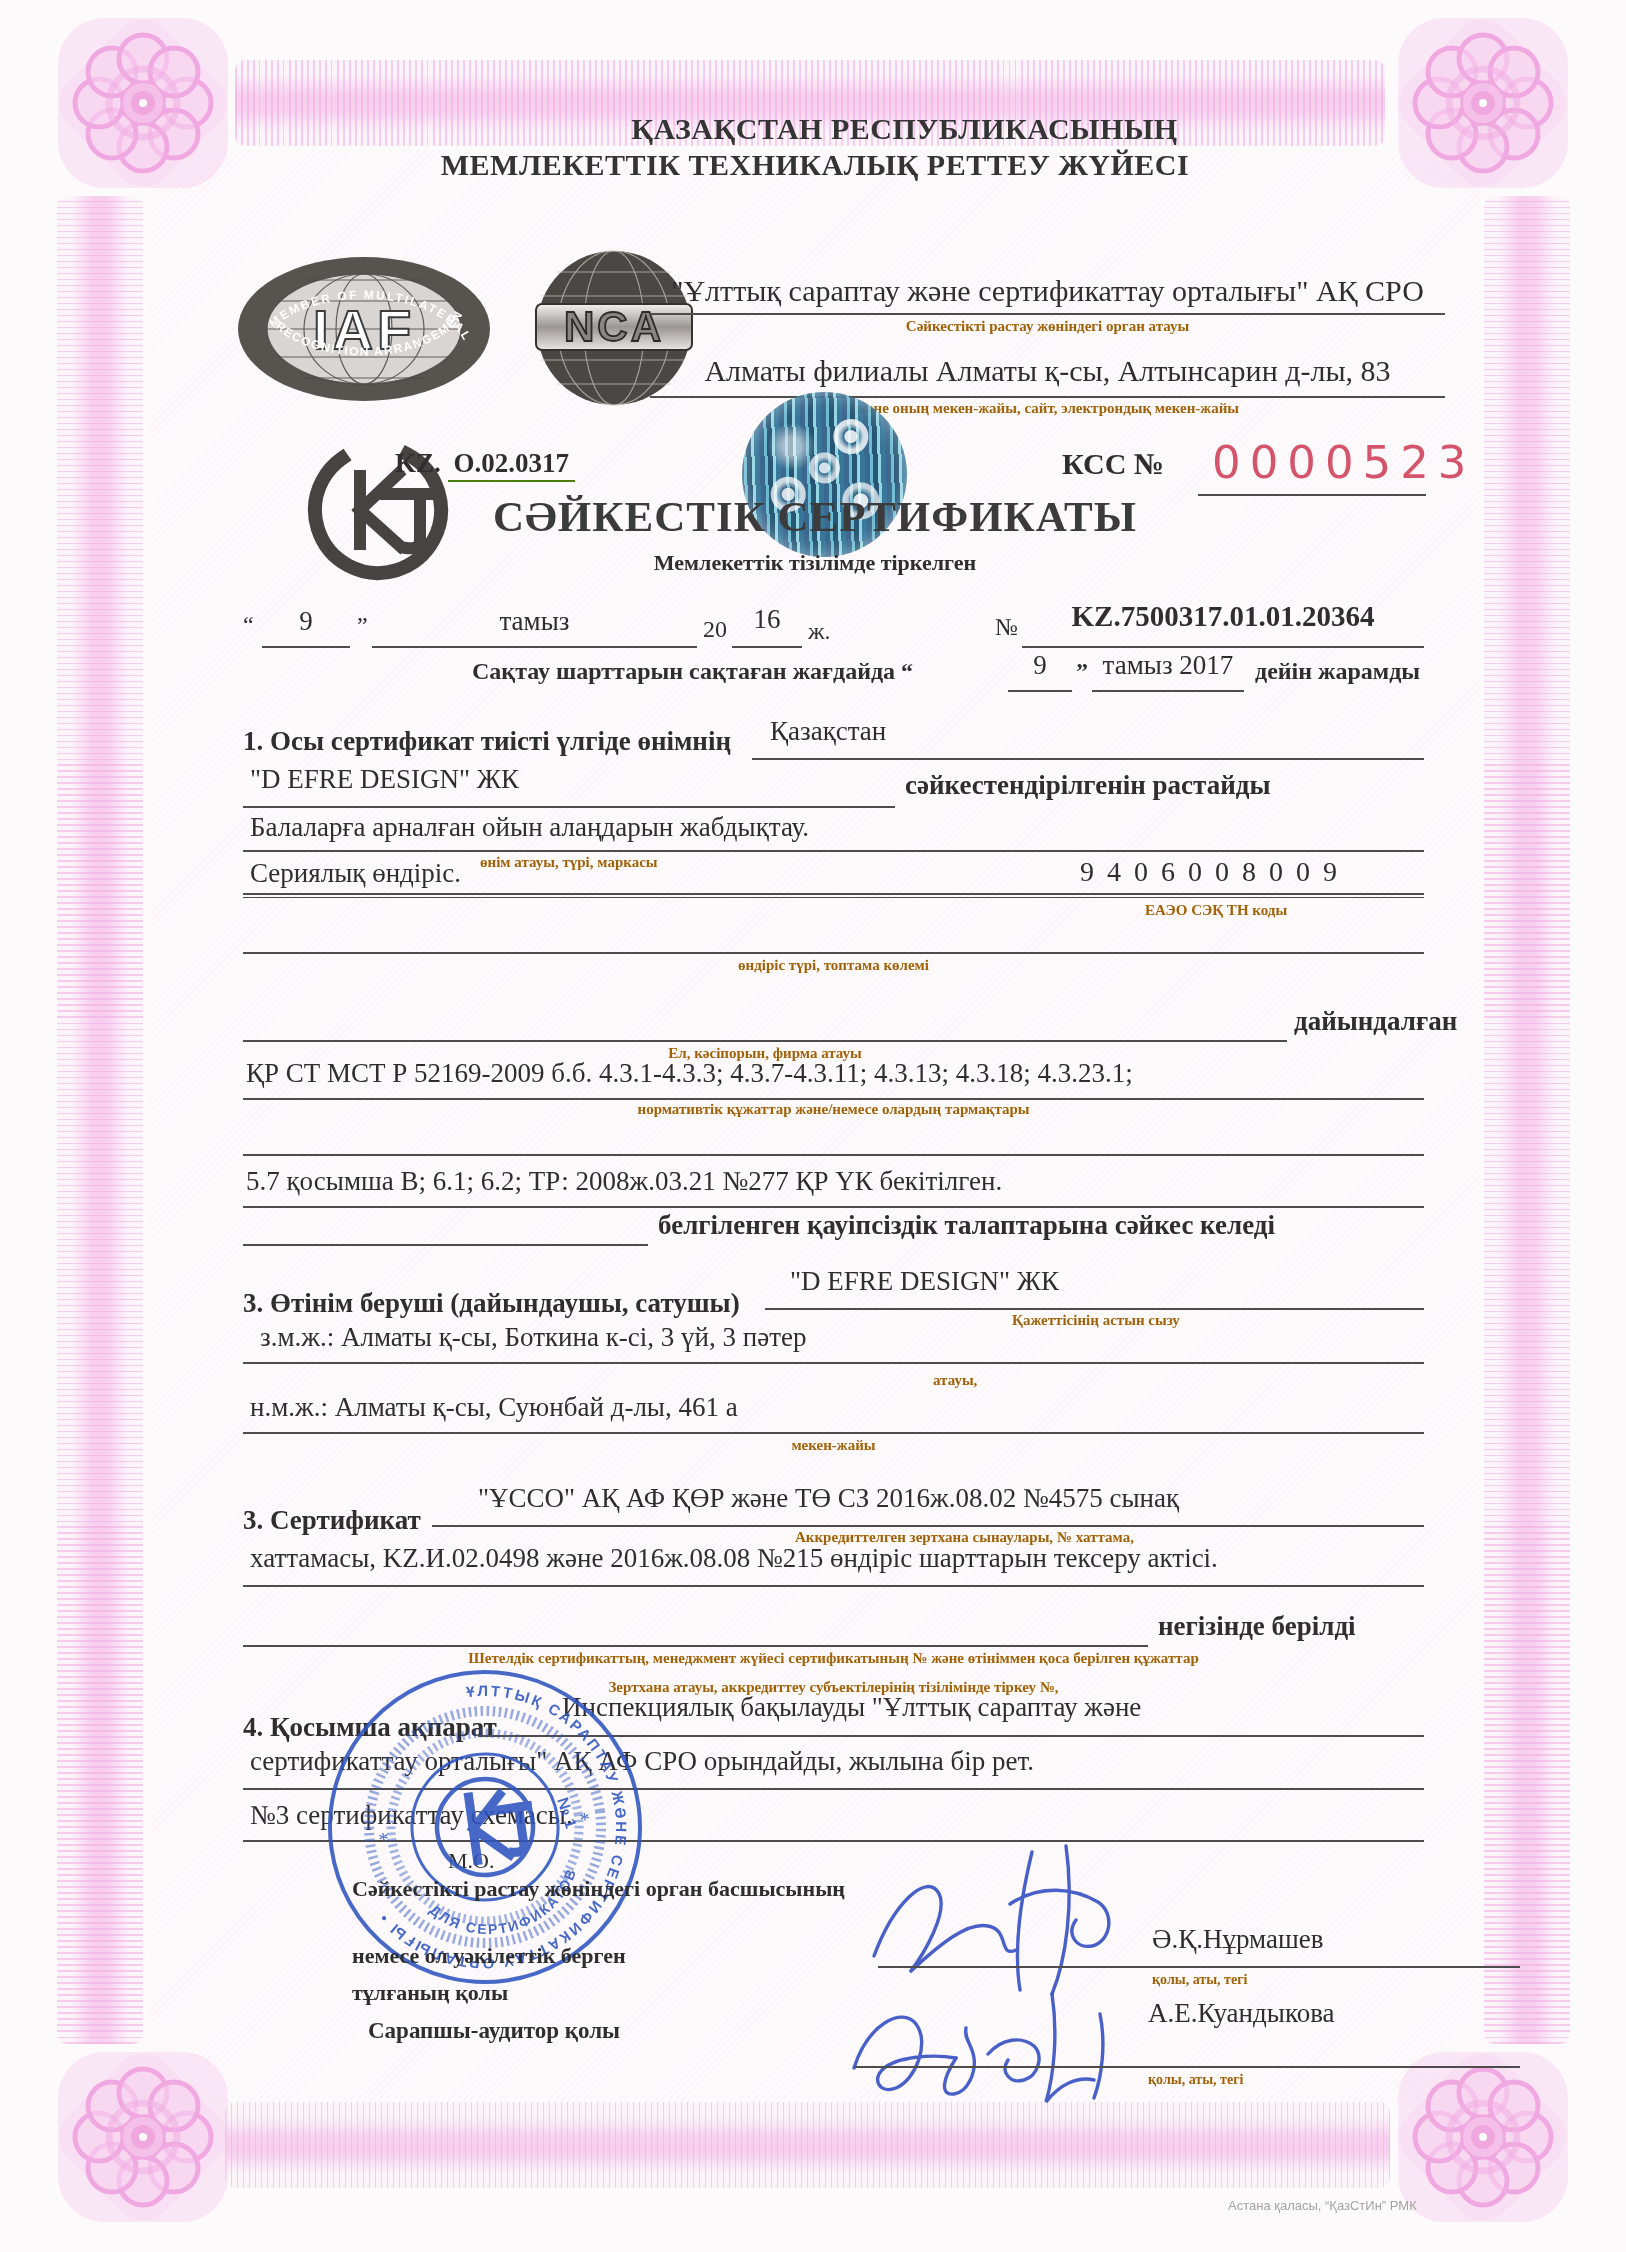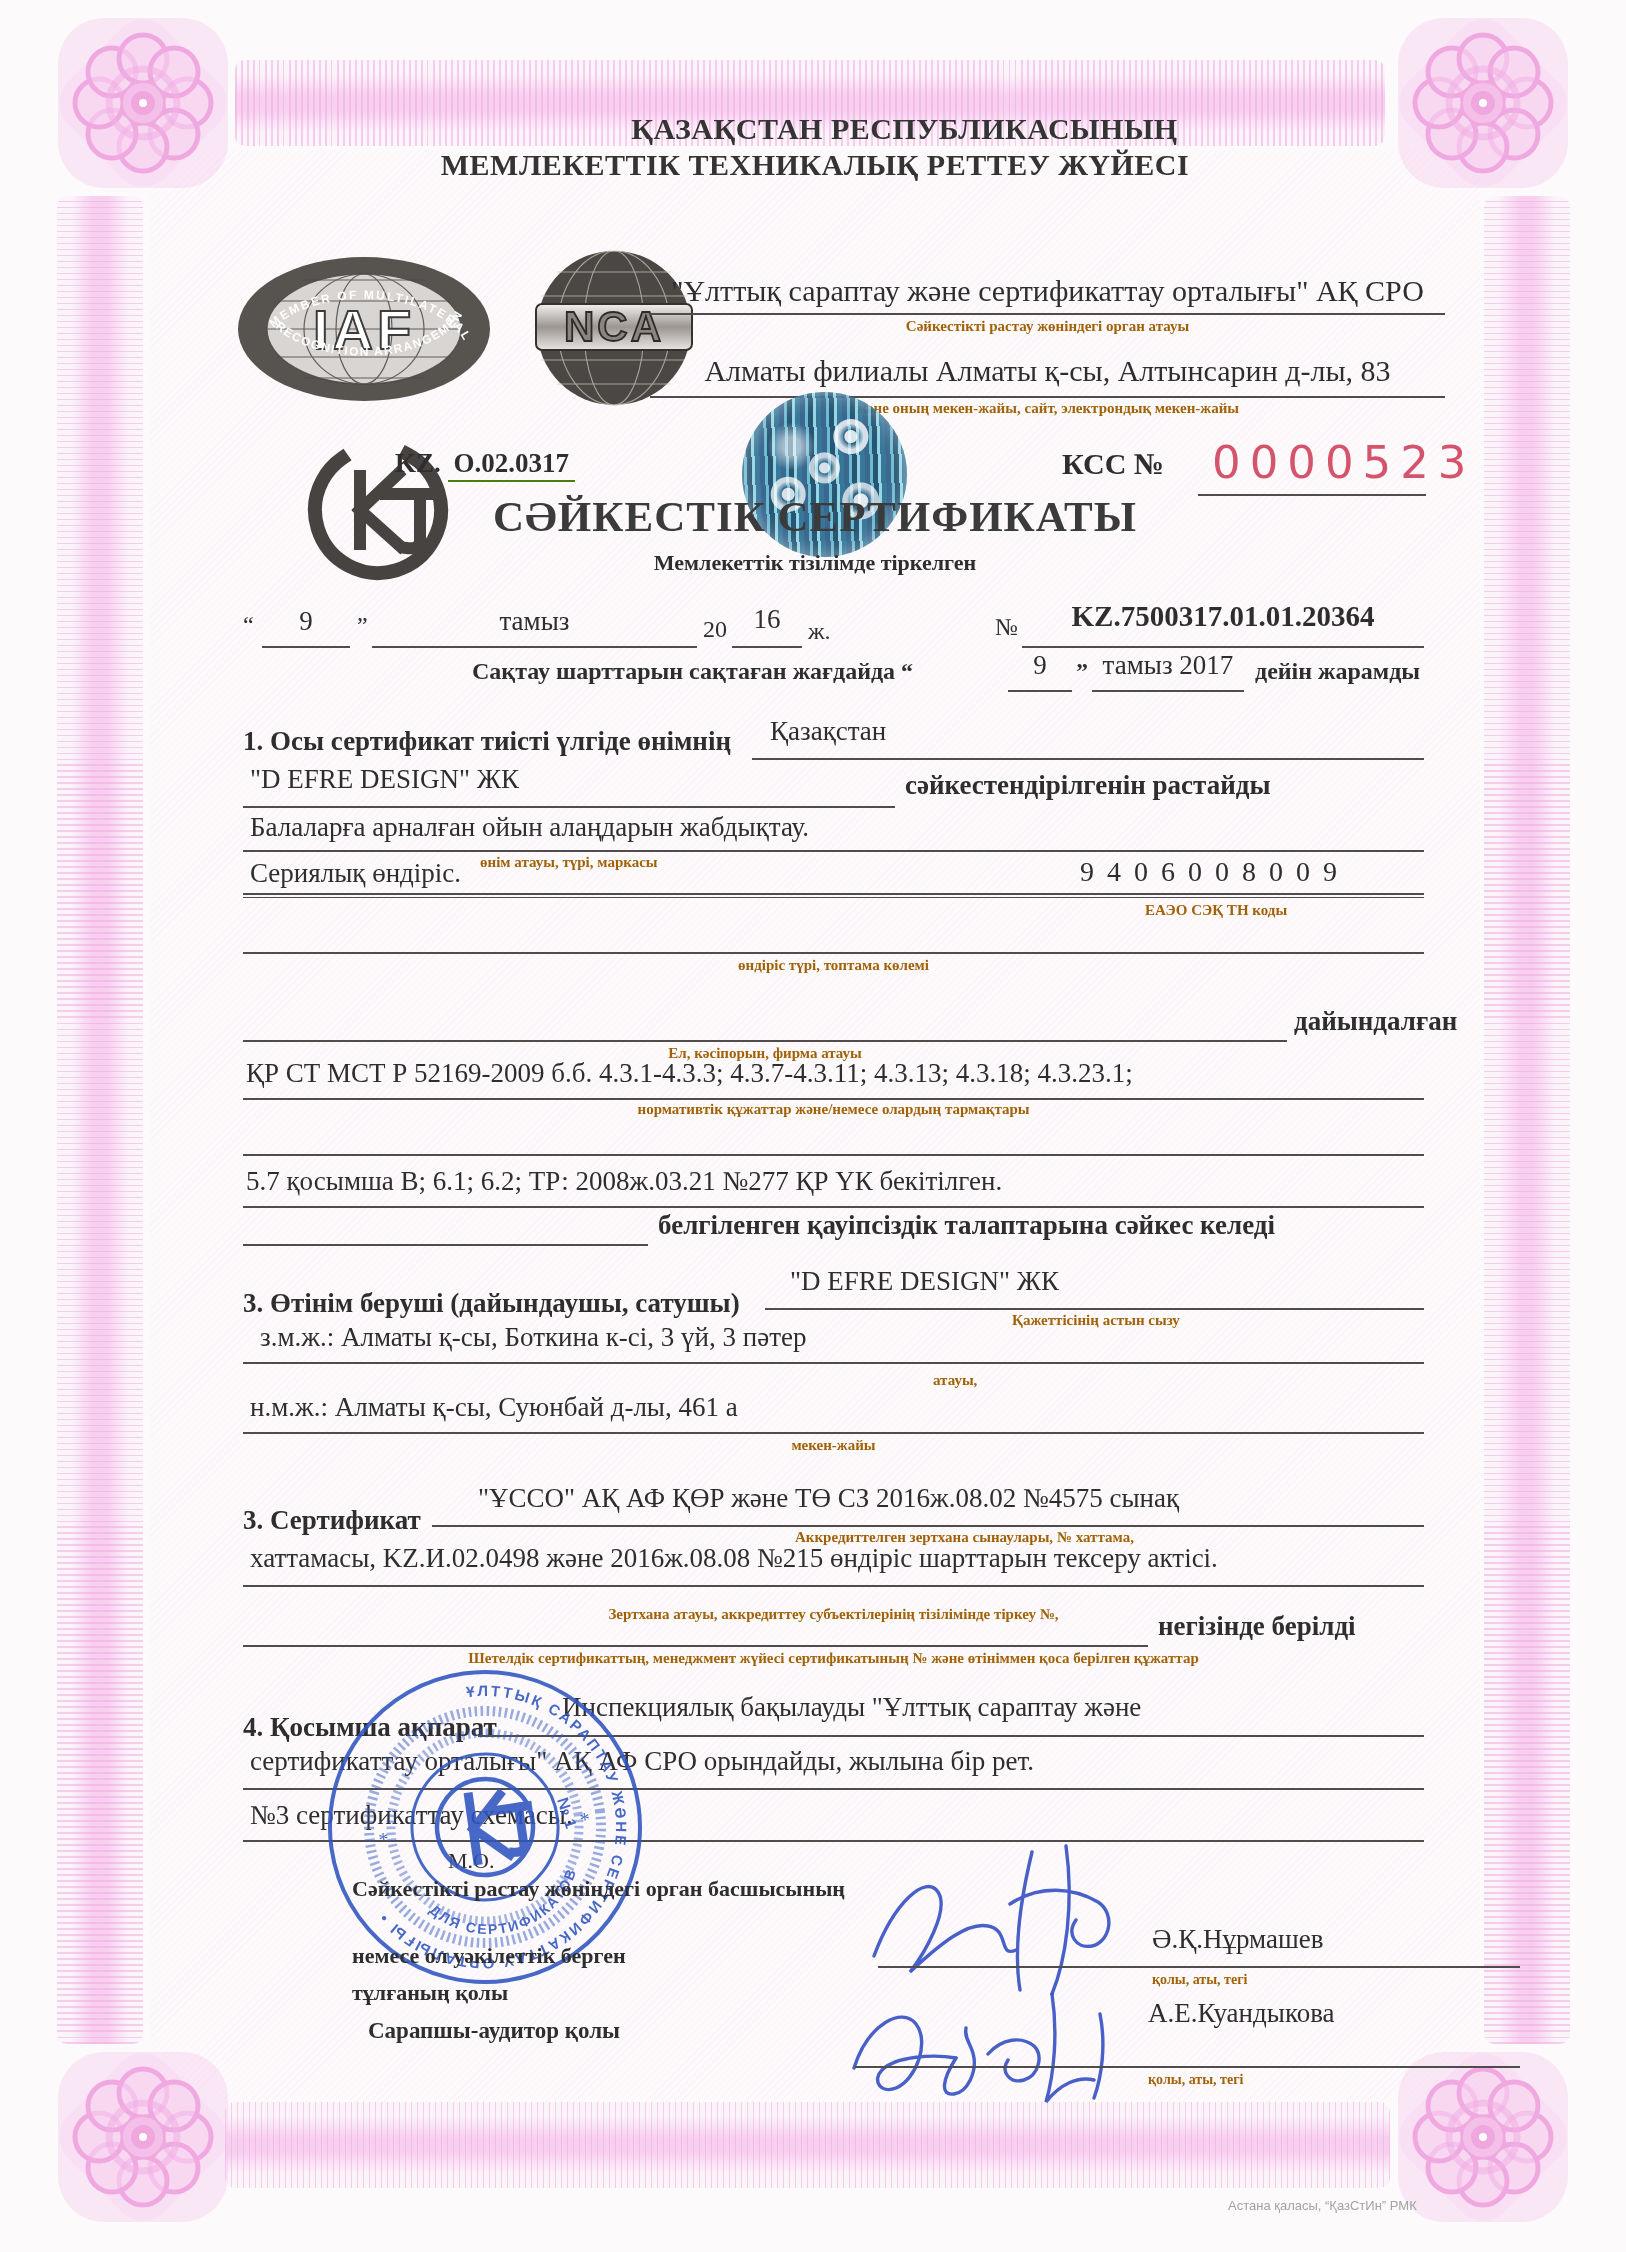--- a/index.html
+++ b/index.html
@@ -235,21 +235,21 @@
   <div class="line" style="left:243px;top:1432px;width:1181px;"></div>
   <div class="cap center" style="left:243px;top:1437px;width:1181px;">мекен-жайы</div>
 
   <div class="t b f27" style="left:243px;top:1505px;">3. Сертификат</div>
   <div class="t f27" style="left:478px;top:1483px;">"ҰССО" АҚ АФ ҚӨР және ТӨ СЗ 2016ж.08.02 №4575 сынақ</div>
   <div class="line" style="left:432px;top:1525px;width:992px;"></div>
   <div class="cap" style="left:795px;top:1529px;">Аккредиттелген зертхана сынаулары, № хаттама,</div>
 
   <div class="t f27" style="left:250px;top:1543px;">хаттамасы, KZ.И.02.0498 және 2016ж.08.08 №215 өндіріс шарттарын тексеру актісі.</div>
   <div class="line" style="left:243px;top:1585px;width:1181px;"></div>
-  <div class="cap center" style="left:243px;top:1606px;width:1181px;text-align:center;">Зертхана атауы, аккредиттеу субъектілерінің тізілімінде тіркеу №,</div>
+  <div class="cap center" style="left:243px;top:1679px;width:1181px;text-align:center;">Зертхана атауы, аккредиттеу субъектілерінің тізілімінде тіркеу №,</div>
 
   <div class="line" style="left:243px;top:1645px;width:905px;"></div>
   <div class="t b f27" style="left:1158px;top:1611px;">негізінде берілді</div>
   <div class="cap center" style="left:243px;top:1650px;width:1181px;">Шетелдік сертификаттың, менеджмент жүйесі сертификатының № және өтініммен қоса берілген құжаттар</div>
 
   <div class="t b f27" style="left:243px;top:1712px;">4. Қосымша ақпарат</div>
   <div class="t f27" style="left:562px;top:1692px;">Инспекциялық бақылауды "Ұлттық сараптау және</div>
   <div class="line" style="left:478px;top:1735px;width:946px;"></div>
   <div class="t f27" style="left:250px;top:1746px;">сертификаттау орталығы" АҚ АФ СРО орындайды, жылына бір рет.</div>
   <div class="line" style="left:243px;top:1788px;width:1181px;"></div>

